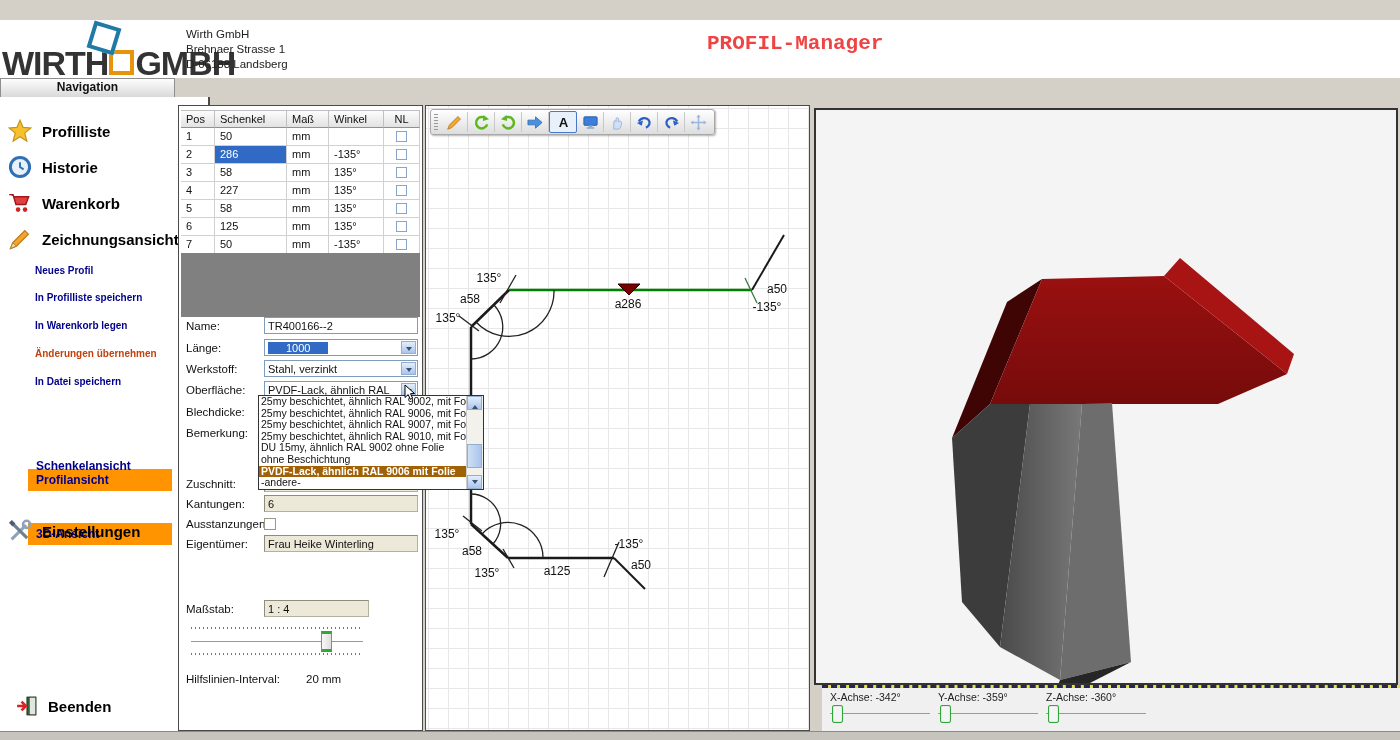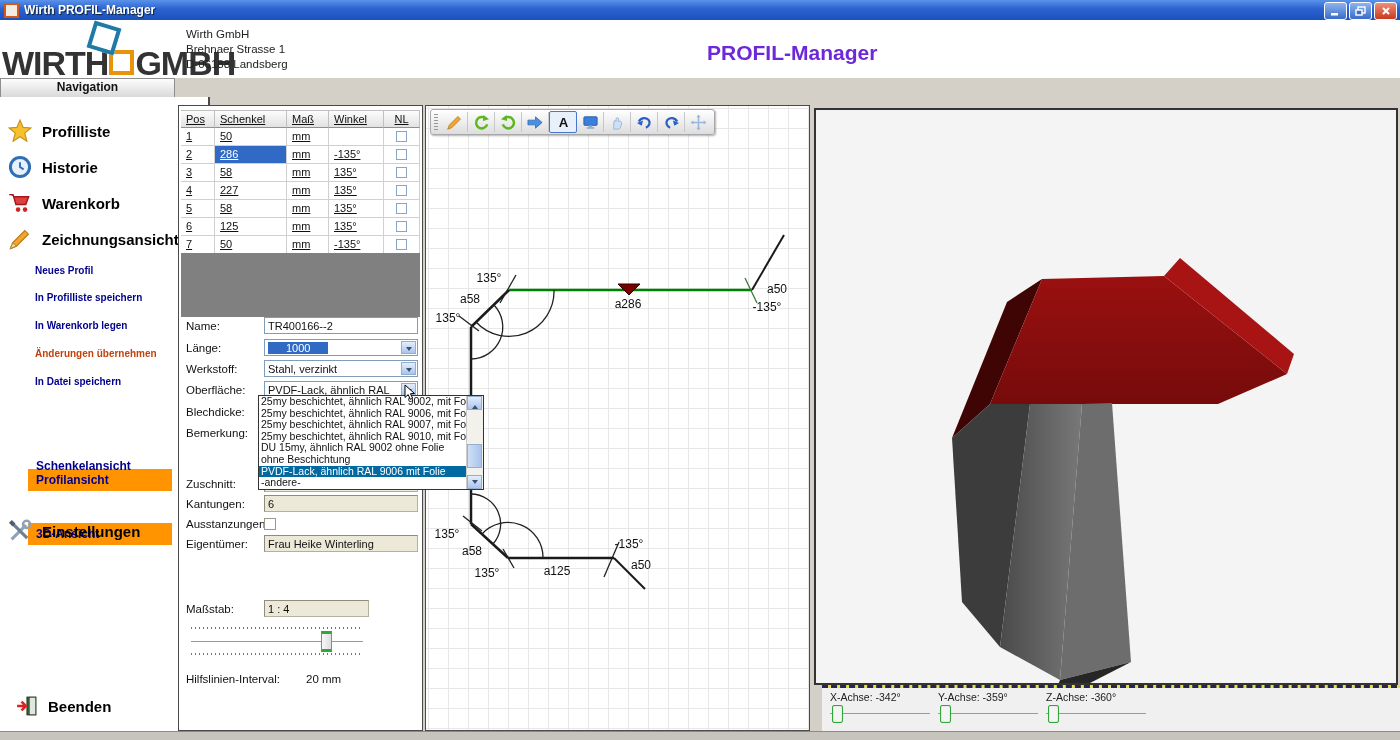--- a/index.html
+++ b/index.html
@@ -15,21 +15,21 @@
   .wbtn{width:21px;height:16px;border:1px solid #fff;border-radius:3px;
     background:linear-gradient(180deg,#8db4ee,#3a6cc8);display:flex;align-items:center;justify-content:center;}
   .wbtn.close{background:linear-gradient(180deg,#ee9078,#c83a1e);}
   .wbtn svg{display:block}
   
   .header{position:absolute;left:0;top:20px;width:1400px;height:58px;background:#fff;}
   .logo{position:absolute;left:2px;top:24px;font-size:34px;font-weight:800;color:#333;letter-spacing:-1px;white-space:nowrap;}
   .logo-square{display:inline-block;width:17px;height:17px;border:4px solid #e8930c;margin:0 1px;}
   .logo-diamond{position:absolute;left:88px;top:-20px;width:20px;height:20px;border:4px solid #1f7ba6;transform:rotate(17deg);background:#fff;}
   .address{position:absolute;left:186px;top:7px;font-size:11.5px;color:#222;line-height:15px;}
-  .apptitle{position:absolute;left:707px;top:21px;font-size:21px;font-weight:bold;color:#6d28d9;}
+  .apptitle{position:absolute;left:707px;top:12px;font-size:21px;font-weight:bold;color:#ef4444;font-family:Liberation Mono, monospace;}
   
   .bar{position:absolute;top:78px;height:27px;background:linear-gradient(180deg,#fdfdfd,#cbcbcb);
     border:1px solid #8e8e8e;box-sizing:border-box;font-size:12px;font-weight:bold;color:#111;}
   .bar-nav{left:0;width:175px;text-align:center;line-height:17px;}
   .bar-view{left:178px;width:1222px;line-height:17px;}
   .bar-view span{position:absolute;left:480px;}
   
   .navpanel{position:absolute;left:0;top:97px;width:210px;height:634px;background:#fff;
     border-right:2px solid #4a4a4a;box-sizing:border-box;}
   .nav-main{position:absolute;left:8px;display:flex;align-items:center;gap:10px;cursor:pointer;}
@@ -39,21 +39,21 @@
   .nav-sub.disabled{color:#c2410c;}
   .nav-view{position:absolute;left:28px;width:144px;height:22px;font-size:12px;font-weight:bold;
     color:#00008B;line-height:22px;padding-left:8px;box-sizing:border-box;cursor:pointer;}
   .nav-view.active{background:#FF9400;margin-top:44px;}
   
   .tpanel{position:absolute;left:178px;top:105px;width:245px;height:626px;background:#fff;
     border:1px solid #4a4a4a;box-sizing:border-box;}
   .ptable{position:absolute;left:2px;top:4px;width:239px;font-size:11px;color:#111;}
   .trow{display:flex;height:18px;}
   .tcell{box-sizing:border-box;border-right:1px solid #d0d0d0;border-bottom:1px solid #d0d0d0;
-    padding:2px 0 0 5px;overflow:hidden;white-space:nowrap;text-decoration:underline;}
+    padding:2px 0 0 5px;overflow:hidden;white-space:nowrap;}
   .th .tcell{background:linear-gradient(180deg,#fcfcfc,#e2e2e2);border-right:1px solid #c0c0c0;
     border-bottom:1px solid #909090;border-top:1px solid #c0c0c0;}
   .c-pos{width:34px;} .c-sch{width:72px;} .c-mas{width:42px;} .c-win{width:55px;} .c-nl{width:36px;display:flex;justify-content:center;padding-left:0;padding-top:3px;}
   .tcell.sel{background:#316AC5;color:#fff;}
   .cb{width:11px;height:11px;background:#fff;border:1px solid #87a5c8;box-sizing:border-box;}
   .grayfill{position:absolute;left:2px;top:147px;width:239px;height:64px;background:#808080;}
   
   .flabel{position:absolute;left:7px;font-size:11.5px;color:#111;}
   .field{position:absolute;left:85px;width:154px;height:17px;box-sizing:border-box;font-size:11px;color:#111;}
   .tfield{background:#fff;border:1px solid #7f9db9;padding:2px 0 0 3px;}
@@ -94,58 +94,36 @@
   .axis-label{font-size:10.5px;color:#222;}
   .axis-track{position:absolute;left:0;top:22px;width:100px;height:1px;background:#9a9a9a;}
   .axis-handle{position:absolute;left:2px;top:-8px;width:9px;height:16px;background:#f4f4f4;
     border:1px solid #2fa838;border-radius:2px;box-shadow:inset 0 0 1px #888;}
   .bottomstrip{position:absolute;left:0;top:731px;width:1400px;height:9px;background:#c6c4bc;border-top:1px solid #8a8a8a;}
   
   .ddl{position:absolute;left:258px;top:395px;width:226px;height:95px;background:#fff;
     border:1px solid #333;box-sizing:border-box;z-index:50;font-size:10.5px;color:#111;}
   .ddl-items{position:absolute;left:0;top:0;right:16px;bottom:0;overflow:hidden;}
   .ddl-item{height:11.6px;line-height:11.6px;padding-left:2px;white-space:nowrap;cursor:pointer;}
-  .ddl-item.selopt{background:#0369a1;color:#fff;}
+  .ddl-item.selopt{background:#a16207;color:#fff;font-weight:bold;}
   .ddl-sb{position:absolute;right:0;top:0;width:16px;bottom:0;background:#f3f1ec;border-left:1px solid #ccc;}
   .sb-btn{position:absolute;left:0;width:15px;height:14px;background:linear-gradient(180deg,#e3eefc,#aac4ec);
     border:1px solid #94aed0;box-sizing:border-box;}
   .sb-up{top:0;} .sb-dn{bottom:0;}
   .sb-up::after{content:"";position:absolute;left:3.5px;top:5px;border:3px solid transparent;border-bottom:4px solid #39506e;}
   .sb-dn::after{content:"";position:absolute;left:3.5px;top:4px;border:3px solid transparent;border-top:4px solid #39506e;}
   .sb-thumb{position:absolute;left:0;top:48px;width:15px;height:24px;background:linear-gradient(90deg,#cfe0f6,#aac4ec);
     border:1px solid #94aed0;box-sizing:border-box;}
   .cursor{position:absolute;z-index:90;}
 </style>
 </head>
 <body>
 
 <div id="app">
 
-  <div class="titlebar">
-    <span class="app-icon"></span>
-    <span class="title">Wirth PROFIL-Manager</span>
-    <div class="winbtns">
-      <div class="wbtn">
-        <svg width="11" height="9">
-            <rect x="1" y="6" width="7" height="2.5" fill="#fff"></rect>
-          </svg>
-      </div>
-      <div class="wbtn">
-        <svg width="11" height="10">
-          <rect x="3" y="1" width="7" height="6" fill="none" stroke="#fff" stroke-width="1.4"></rect>
-          <rect x="1" y="4" width="6" height="5" fill="#3a6cc8" stroke="#fff" stroke-width="1.4"></rect>
-        </svg>
-      </div>
-      <div class="wbtn close">
-        <svg width="10" height="10">
-          <path d="M2 2 L8 8 M8 2 L2 8" stroke="#fff" stroke-width="2"></path>
-        </svg>
-      </div>
-    </div>
-  </div>
 
   <div class="header">
     <div class="logo">
       <span>WIRTH</span><span class="logo-square"></span><span>GMBH</span>
       <span class="logo-diamond"></span>
     </div>
     <div class="address">
       <div>Wirth GmbH</div>
       <div>Brehnaer Strasse 1</div>
       <div>D-06188 Landsberg</div>

